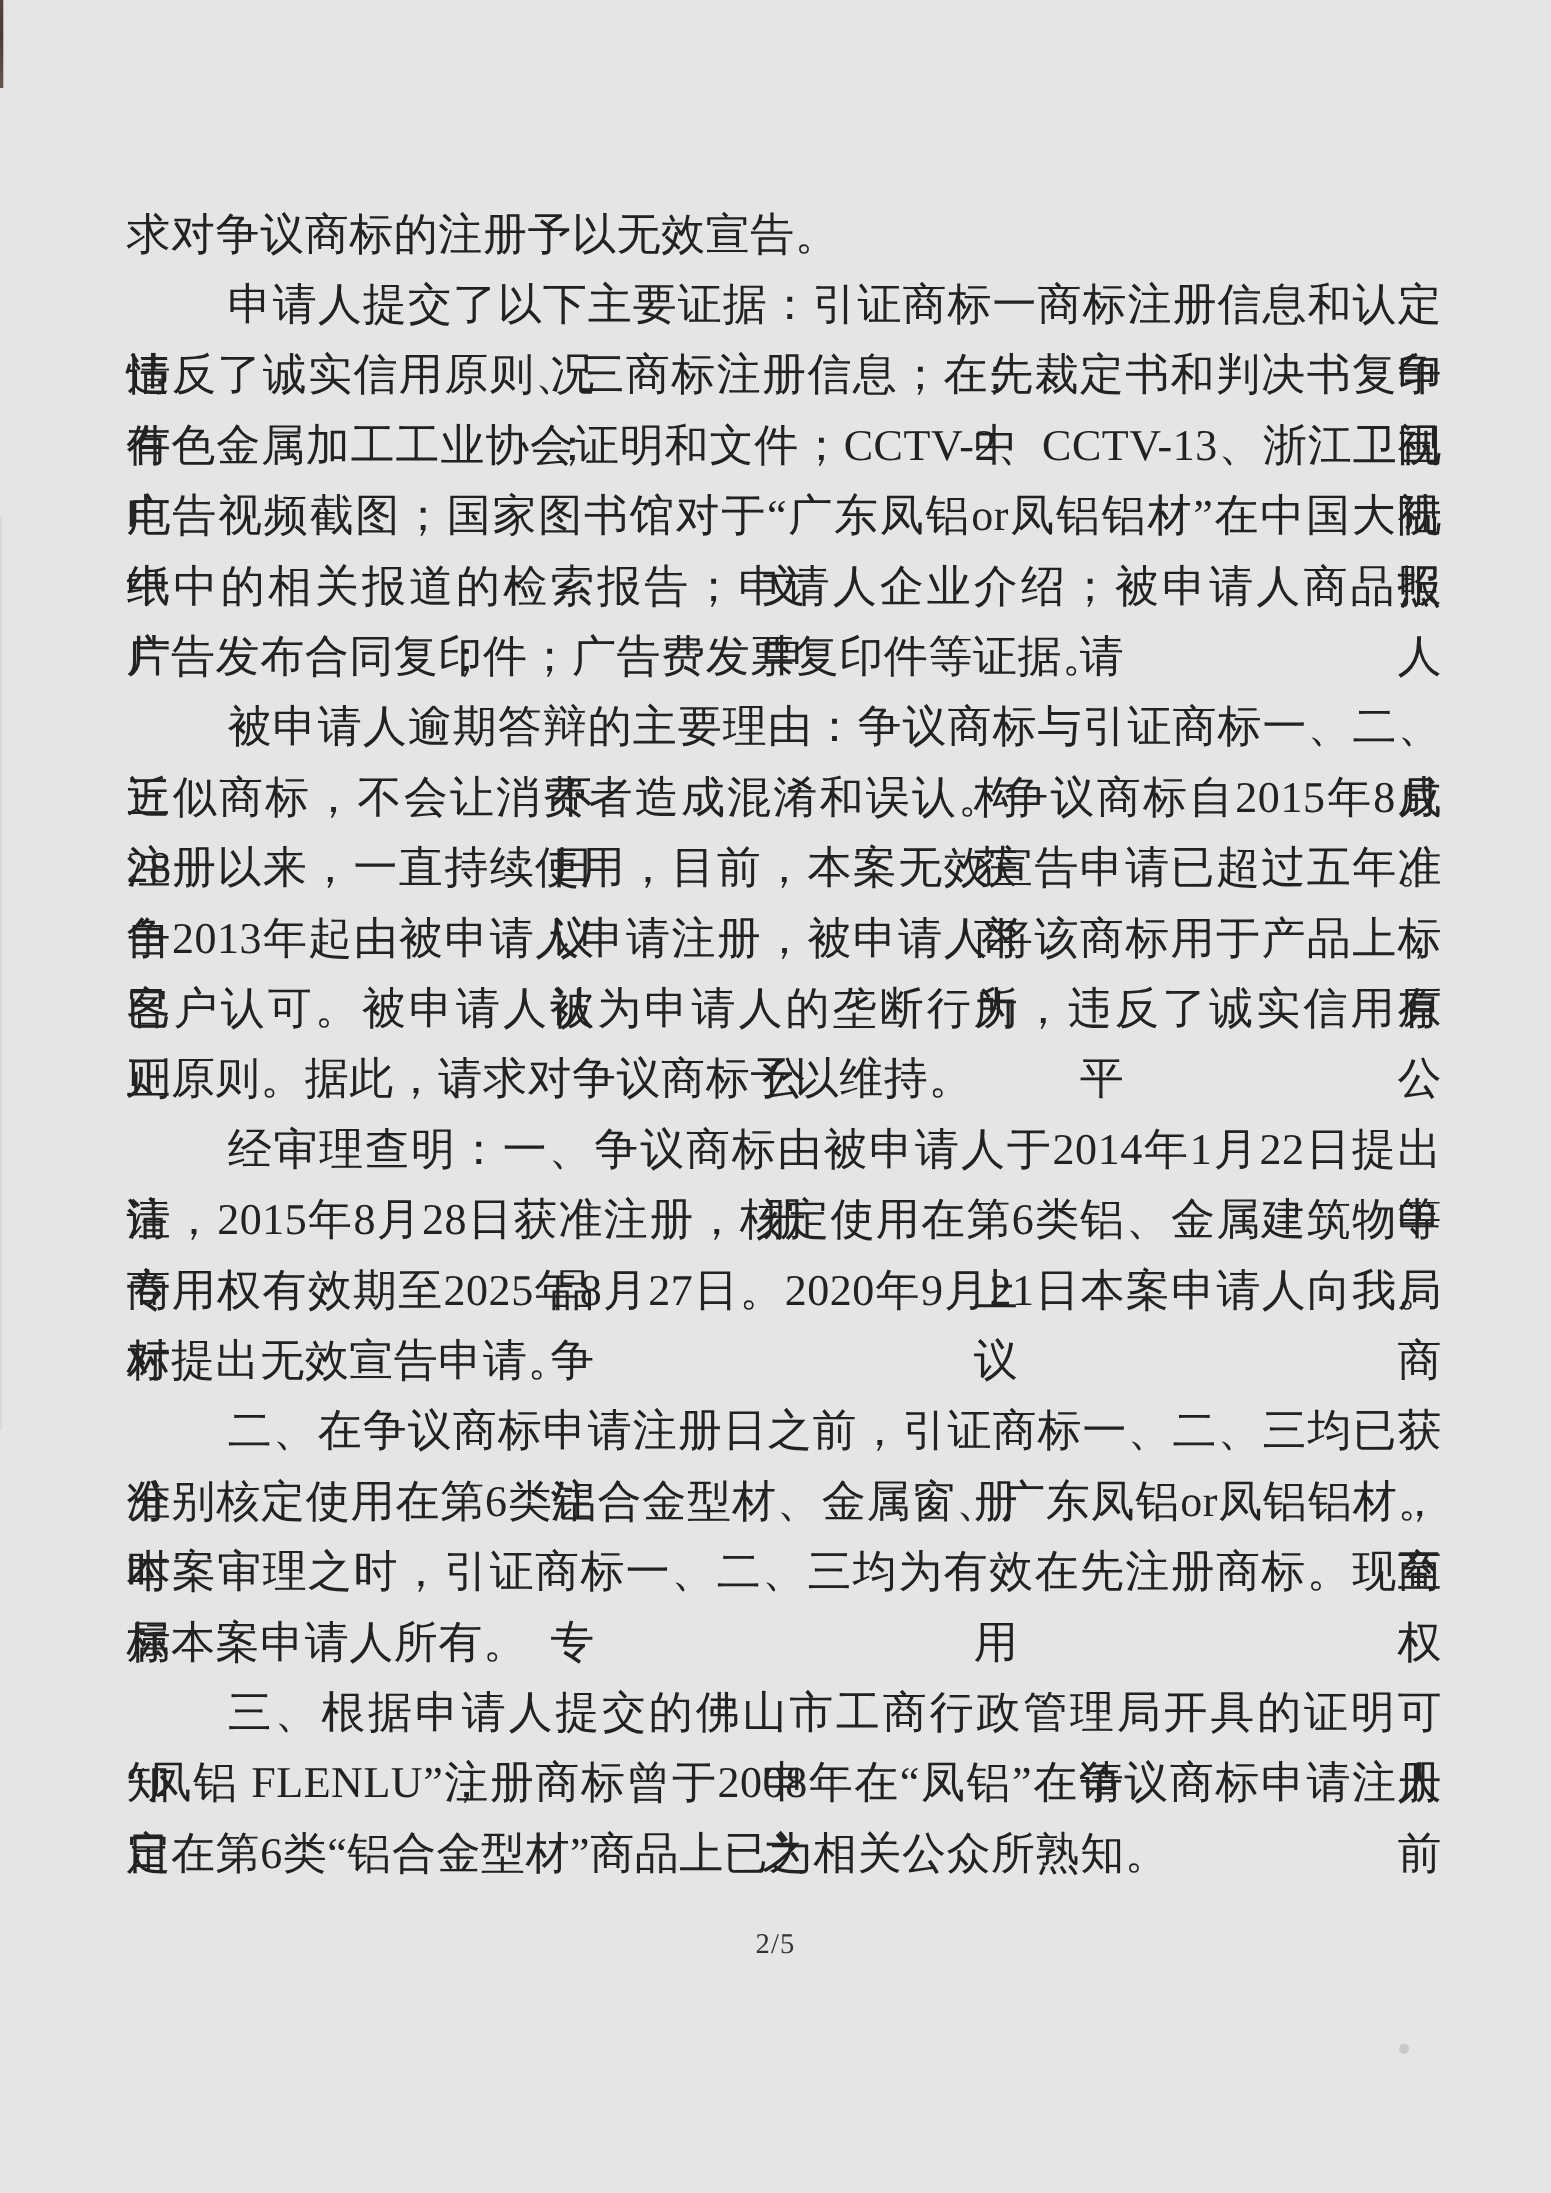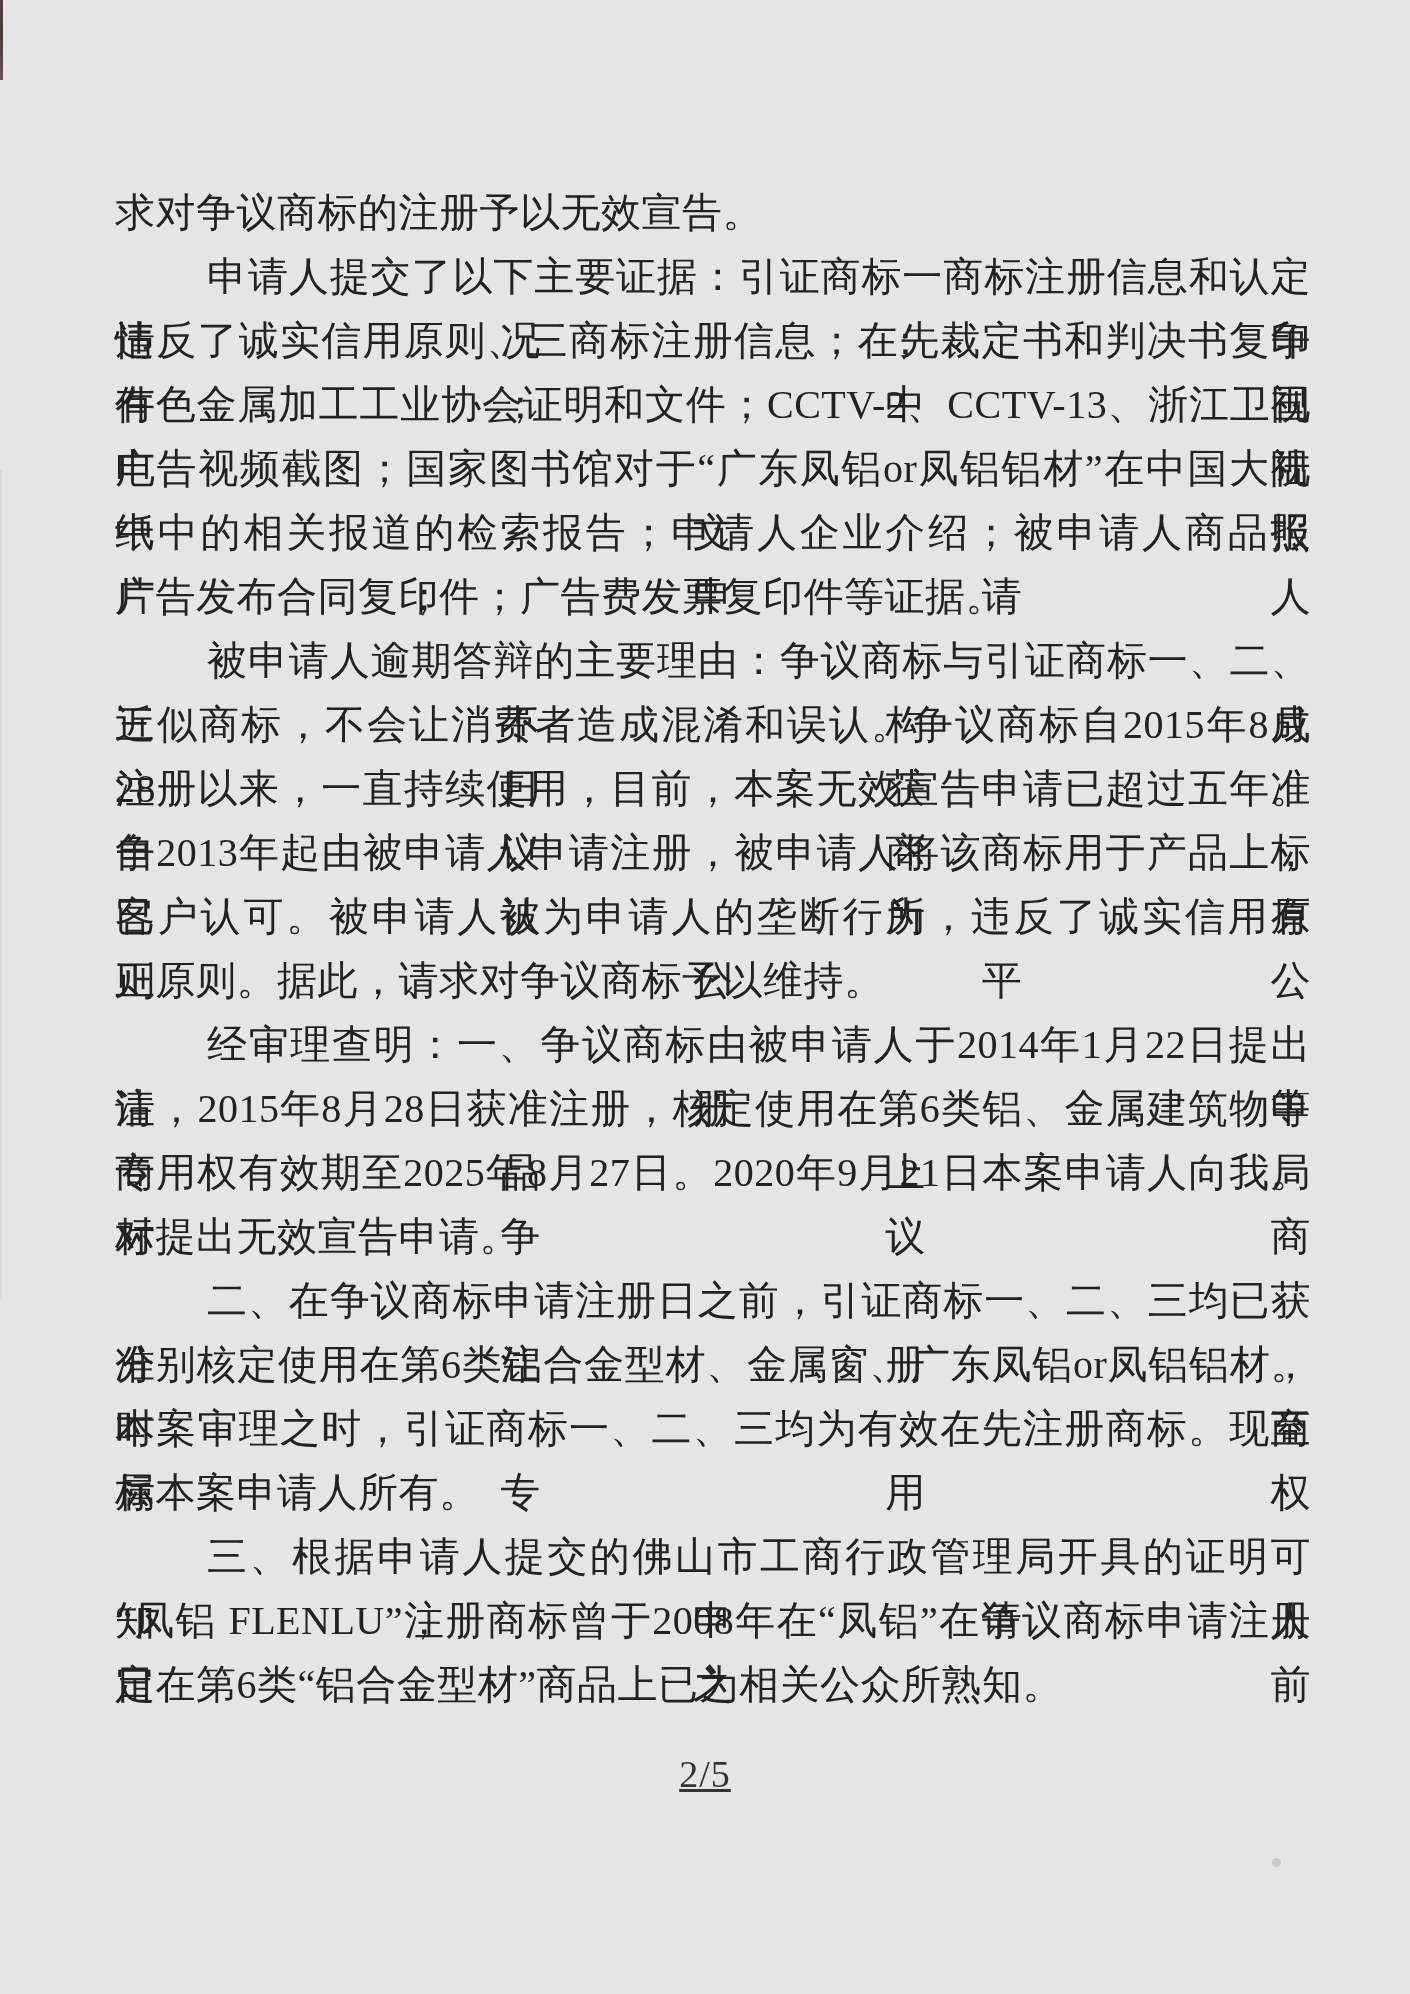--- a/index.html
+++ b/index.html
@@ -38,24 +38,23 @@
   }
   .line.indent {
     text-indent: 2.3em;
   }
   .page-footer {
     position: absolute;
     left: 0;
     top: 1752px;
     width: 1410px;
     text-align: center;
-    font-size: 38px;
+    font-size: 26px;
     color: #333333;
     letter-spacing: 1px;
-    text-decoration: underline;
   }
   
   .edge-mark-top {
     position: absolute;
     left: 0;
     top: 0;
     width: 3px;
     height: 80px;
     background: linear-gradient(#584040, #4a3a3a 40%, #6a5252);
   }

